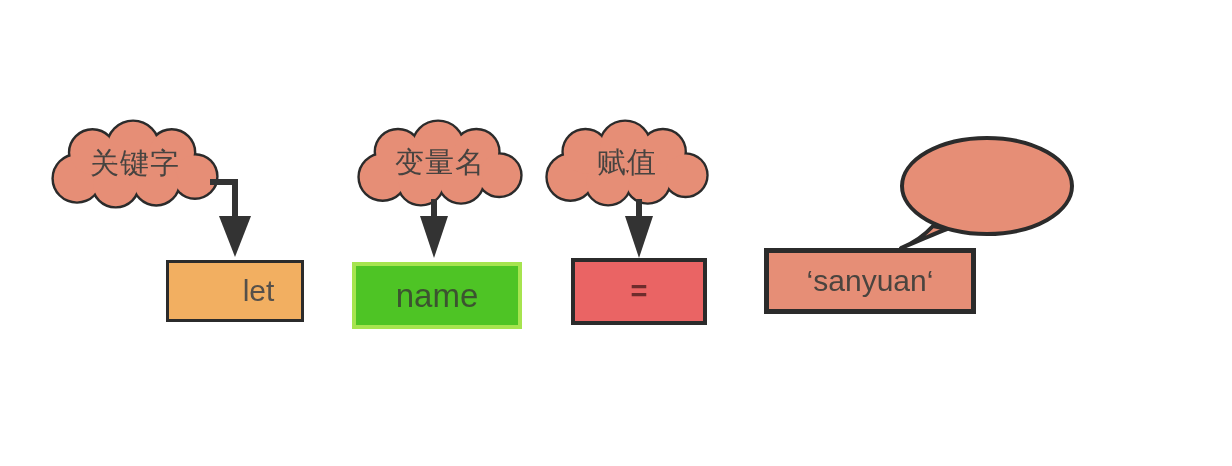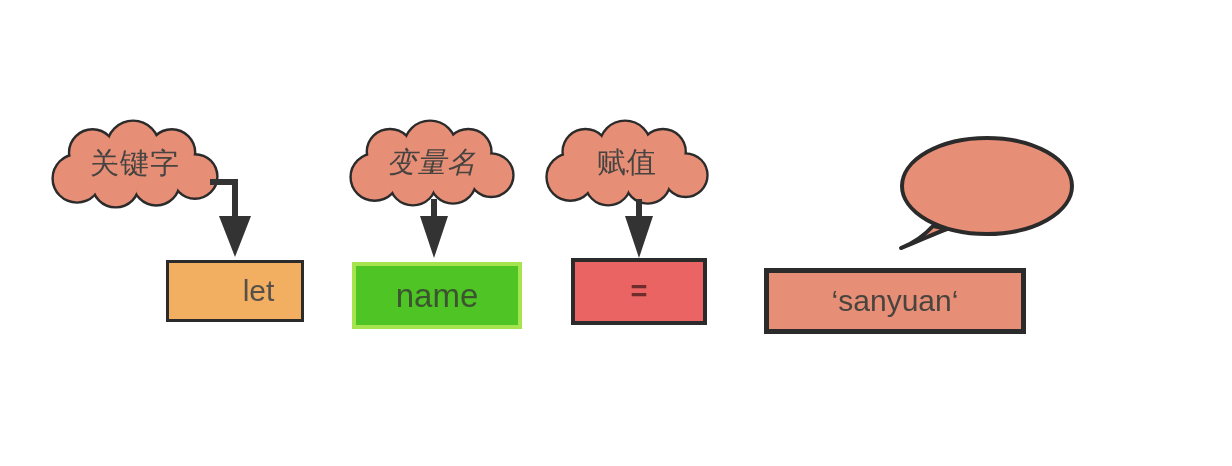--- a/index.html
+++ b/index.html
@@ -22,21 +22,21 @@
   .canvas{position:relative;width:1232px;height:466px;background:#ffffff;overflow:hidden;border-radius:17px;}
 
   .callout{position:absolute;}
   .callout svg{position:absolute;inset:0;width:100%;height:100%;display:block;}
   .cloud-stroke circle{fill:var(--cloud-fill);stroke:var(--outline);stroke-width:5;}
   .cloud-cover circle{fill:var(--cloud-fill);stroke:none;}
   .label{position:absolute;inset:0;display:flex;align-items:center;justify-content:center;
          font-size:29px;color:var(--label-text);letter-spacing:1px;white-space:nowrap;}
 
   .callout-keyword{left:48px;top:118px;width:174px;height:92px;}
-  .callout-variable{left:346px;top:118px;width:172px;height:90px;font-style:italic;}
+  .callout-variable{left:354px;top:118px;width:172px;height:90px;}
   .callout-assignment{left:542px;top:118px;width:170px;height:90px;}
 
   .callout-string{left:893px;top:134px;width:182px;height:118px;}
   .bubble-body{fill:var(--cloud-fill);stroke:var(--outline);stroke-width:4;}
   .bubble-tail{fill:var(--cloud-fill);stroke:var(--outline);stroke-width:4;stroke-linejoin:round;}
   .bubble-label{top:4px;left:9px;width:170px;height:96px;inset:auto;position:absolute;
                 display:flex;align-items:center;justify-content:center;
                 font-size:28px;color:var(--label-text);letter-spacing:1px;}
 
   .arrow{position:absolute;display:block;}
@@ -50,21 +50,21 @@
   .token-text{white-space:nowrap;}
   .token-keyword{left:166px;top:260px;width:138px;height:62px;
                  border:3px solid var(--outline);background:var(--keyword-fill);padding-left:47px;}
   .token-keyword .token-text{color:var(--keyword-text);font-size:30px;}
   .token-variable{left:352px;top:262px;width:170px;height:67px;
                   border:4px solid var(--variable-border);background:var(--variable-fill);}
   .token-variable .token-text{color:var(--variable-text);font-size:33px;}
   .token-operator{left:571px;top:258px;width:136px;height:67px;
                   border:4px solid var(--outline);background:var(--operator-fill);}
   .token-operator .token-text{color:var(--operator-text);font-size:29px;font-weight:700;}
-  .token-string{left:764px;top:268px;width:262px;height:66px;
+  .token-string{left:764px;top:248px;width:212px;height:66px;
                 border:5px solid var(--outline);background:var(--string-fill);text-align:center;}
   .token-string .token-text{color:var(--string-text);font-size:30px;}
 </style>
 </head>
 <body style="background: rgb(255, 255, 255);">
 
 <div class="canvas">
 
   <figure class="callout callout-keyword">
     <svg viewBox="0 0 180 96" preserveAspectRatio="none" aria-hidden="true">

